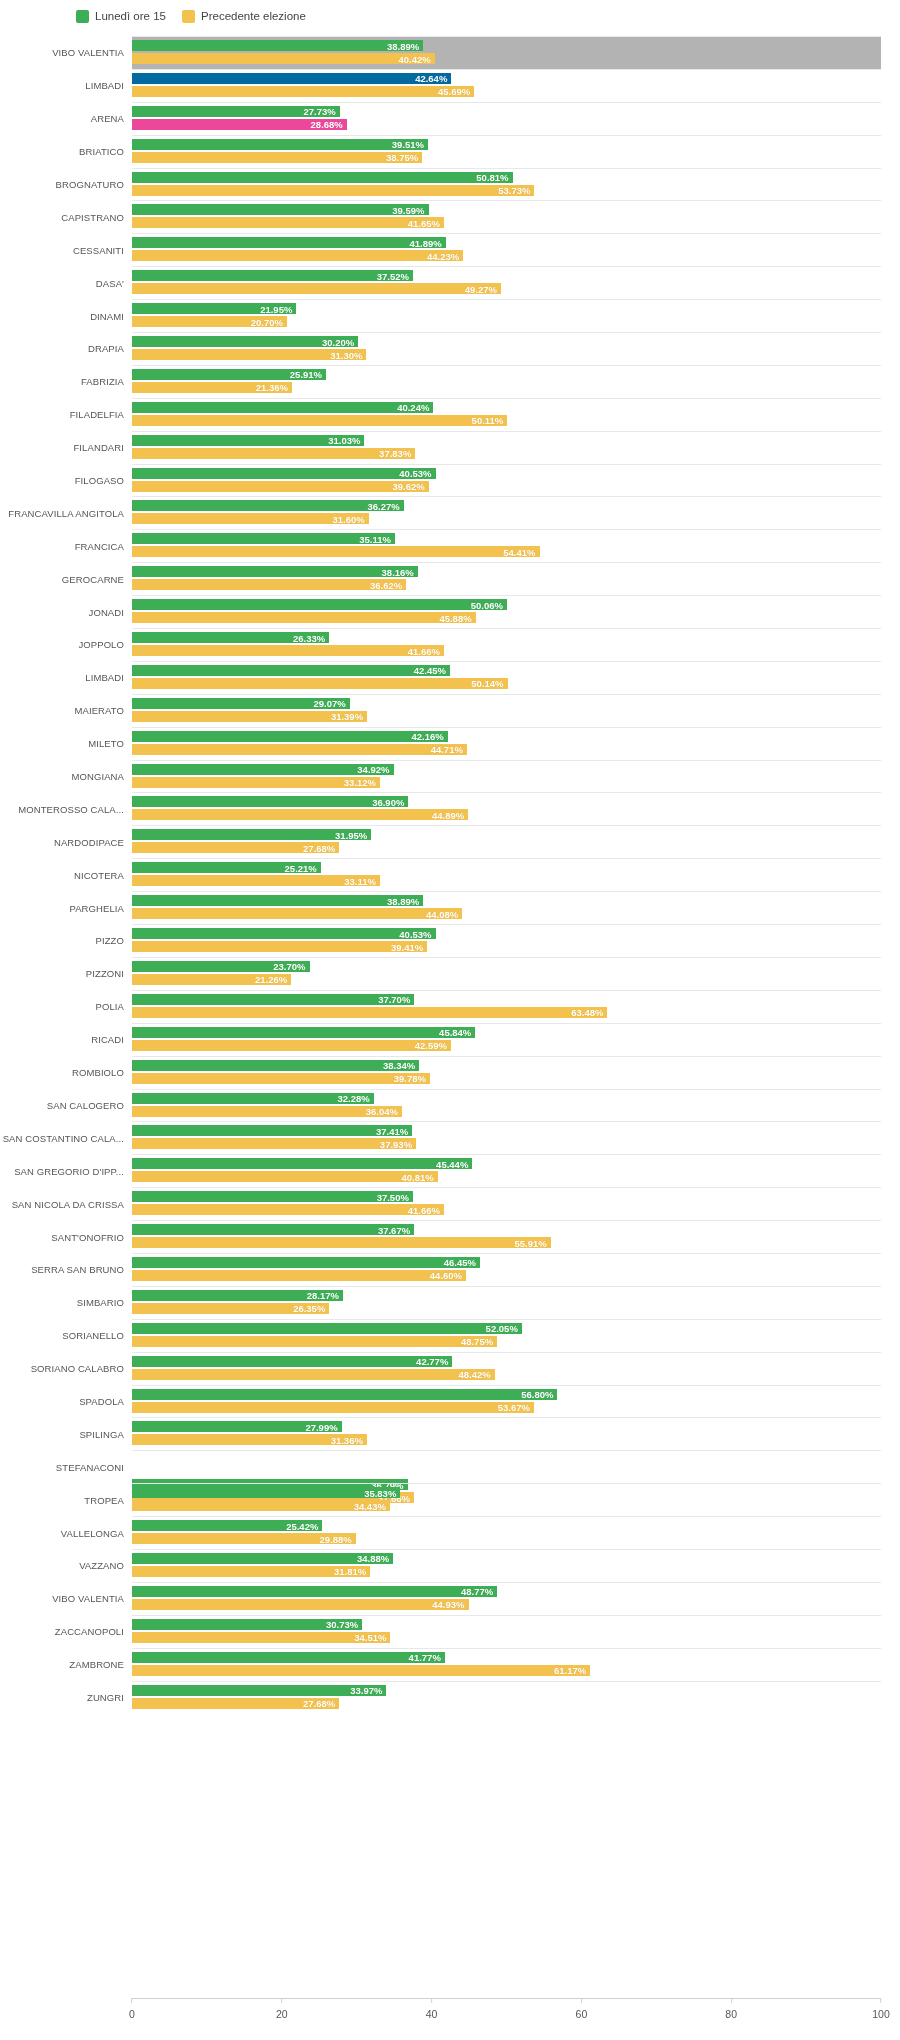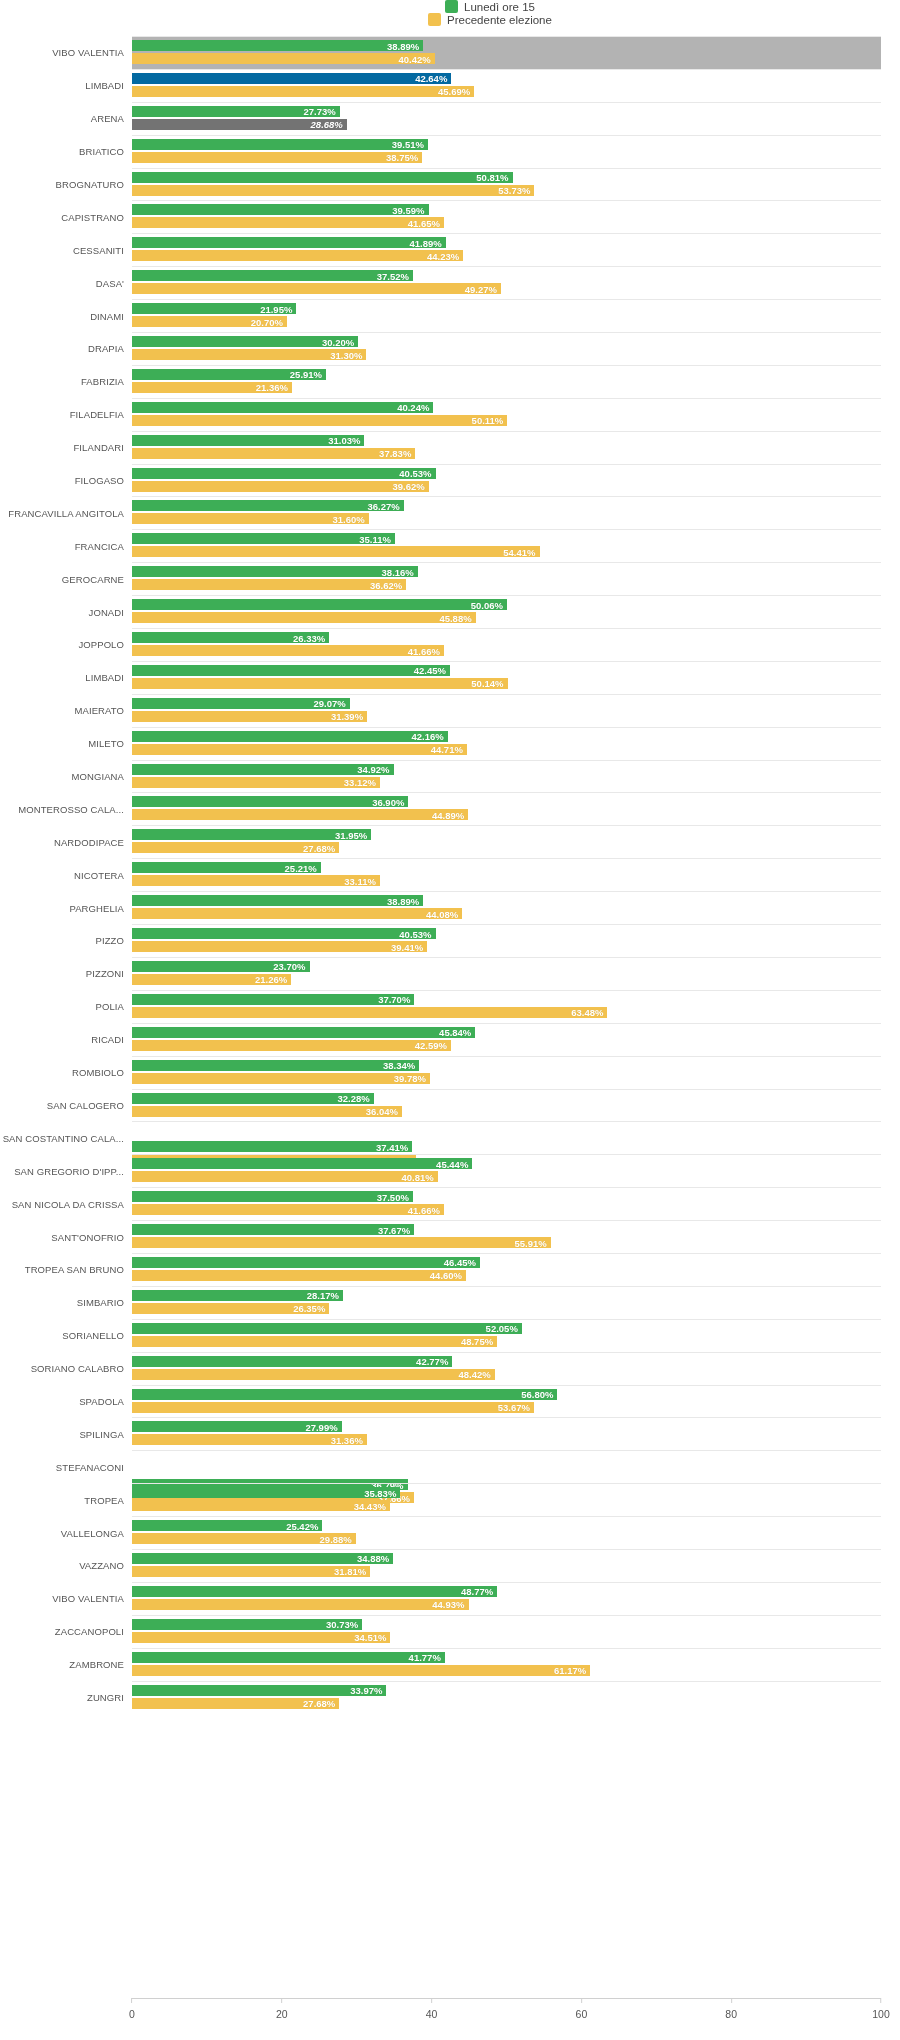--- a/index.html
+++ b/index.html
@@ -18,23 +18,22 @@
 
   
   .legend{
     position:absolute;
     left:0; top:0;
     width:900px;
     height:32px;
     display:flex;
     align-items:center;
     justify-content:flex-start;
-    padding-left:96px;
+    padding-left:76px;
     box-sizing:border-box;
-    flex-direction:column;
   }
   .legend-item{
     display:flex;
     align-items:center;
     margin-right:16px;
   }
   .legend-swatch{
     width:13px;height:13px;
     border-radius:2px;
     margin-right:6px;
@@ -204,21 +203,21 @@
             </div>
           </div>
         </div>
         <div class="row">
           <div class="row-grid"></div>
           <div class="row-label">ARENA</div>
           <div class="bars">
             <div class="bar green" style="width: 27.73%; background: rgb(61, 174, 86);">
               <span class="bar-value">27.73%</span>
             </div>
-            <div class="bar yellow" style="width: 28.68%; background: #737373; font-style: italic;">
+            <div class="bar yellow" style="width: 28.68%; background: #ec4899;">
               <span class="bar-value">28.68%</span>
             </div>
           </div>
         </div>
         <div class="row">
           <div class="row-grid"></div>
           <div class="row-label">BRIATICO</div>
           <div class="bars">
             <div class="bar green" style="width: 39.51%; background: rgb(61, 174, 86);">
               <span class="bar-value">39.51%</span>
@@ -573,21 +572,21 @@
             </div>
             <div class="bar yellow" style="width: 36.04%; background: rgb(242, 193, 78);">
               <span class="bar-value">36.04%</span>
             </div>
           </div>
         </div>
         <div class="row">
           <div class="row-grid"></div>
           <div class="row-label">SAN COSTANTINO CALA...</div>
           <div class="bars">
-            <div class="bar green" style="width: 37.41%; background: rgb(61, 174, 86); margin-top: 16px;">
+            <div class="bar green" style="width: 37.41%; background: rgb(61, 174, 86);">
               <span class="bar-value">37.41%</span>
             </div>
             <div class="bar yellow" style="width: 37.93%; background: rgb(242, 193, 78);">
               <span class="bar-value">37.93%</span>
             </div>
           </div>
         </div>
         <div class="row">
           <div class="row-grid"></div>
           <div class="row-label">SAN GREGORIO D'IPP...</div>
@@ -619,21 +618,21 @@
             <div class="bar green" style="width: 37.67%; background: rgb(61, 174, 86);">
               <span class="bar-value">37.67%</span>
             </div>
             <div class="bar yellow" style="width: 55.91%; background: rgb(242, 193, 78);">
               <span class="bar-value">55.91%</span>
             </div>
           </div>
         </div>
         <div class="row">
           <div class="row-grid"></div>
-          <div class="row-label">TROPEA SAN BRUNO</div>
+          <div class="row-label">SERRA SAN BRUNO</div>
           <div class="bars">
             <div class="bar green" style="width: 46.45%; background: rgb(61, 174, 86);">
               <span class="bar-value">46.45%</span>
             </div>
             <div class="bar yellow" style="width: 44.6%; background: rgb(242, 193, 78);">
               <span class="bar-value">44.60%</span>
             </div>
           </div>
         </div>
         <div class="row">

